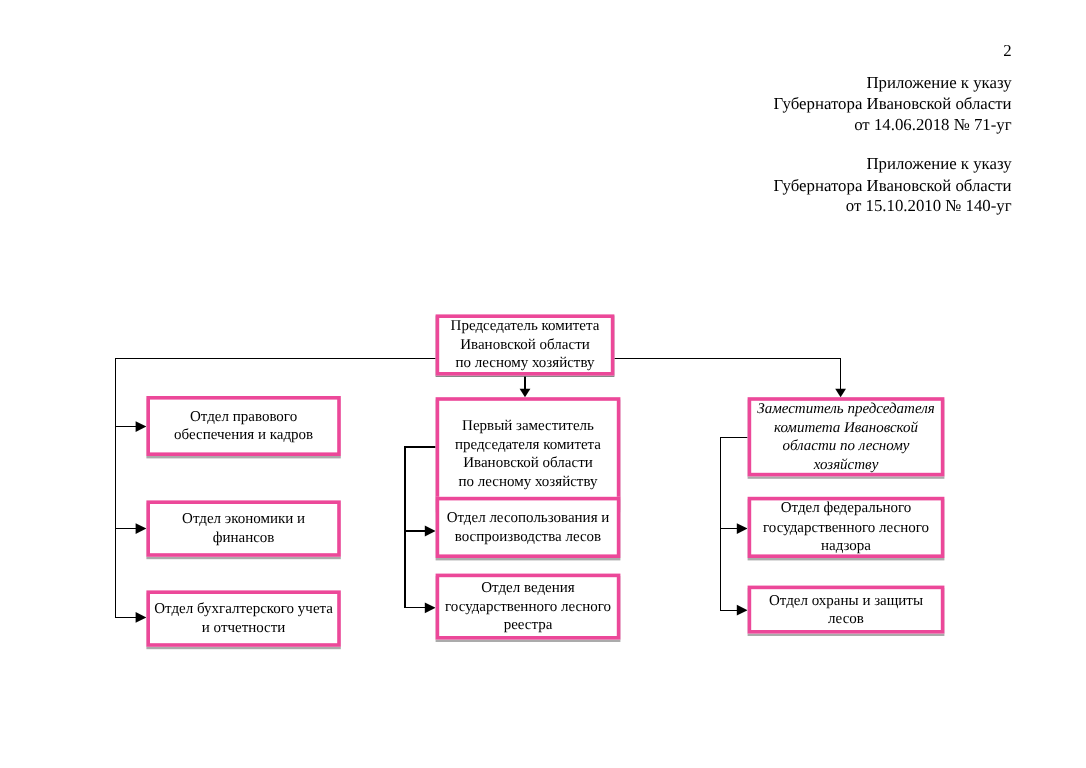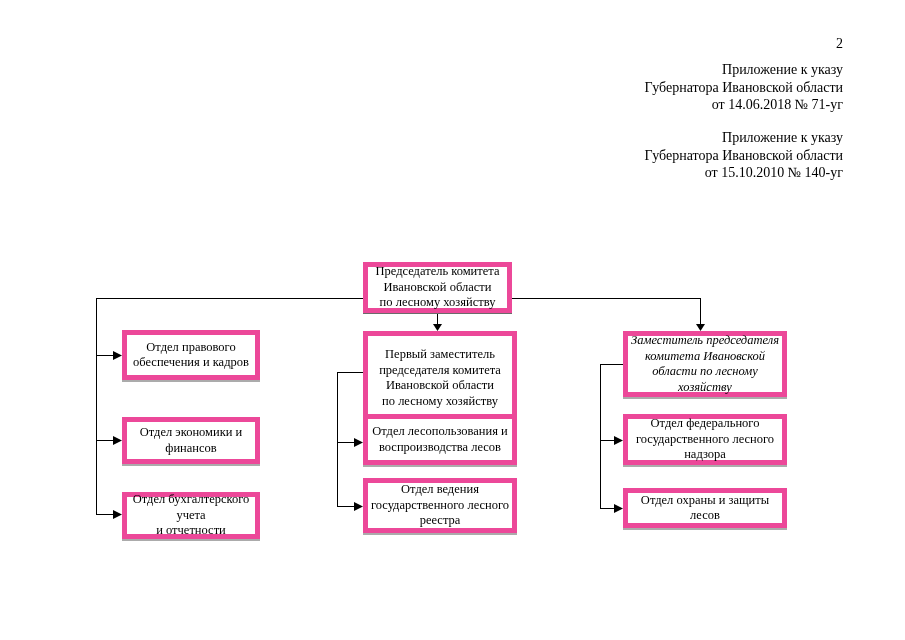--- a/index.html
+++ b/index.html
@@ -54,34 +54,34 @@
     stroke-width: 1;
     shape-rendering: crispEdges;
   }
   .connectors polygon {
     fill: #000000;
     stroke: none;
   }
   .box {
     position: absolute;
     box-sizing: border-box;
-    border: 5px solid #ec4899;
+    border: 3px solid #ec4899;
     background: #ffffff;
     display: flex;
     align-items: center;
     justify-content: center;
     text-align: center;
     white-space: pre-line;
     font-size: 12.5px;
     line-height: 15.5px;
     padding: 1px 2px;
     box-shadow: 0 2px 0 #ababab;
   }
   .box.root { box-shadow: 0 1px 0 #6b6b6b; }
-  .col-left  { left: 122px; width: 138px; }
+  .col-left  { left: 122px; width: 162px; }
   .col-mid   { left: 363px; width: 154px; }
   .col-right { left: 623px; width: 164px; }
 </style>
 </head>
 <body>
 
 <div class="page">
 
   <div class="pagenum">2</div>
 

